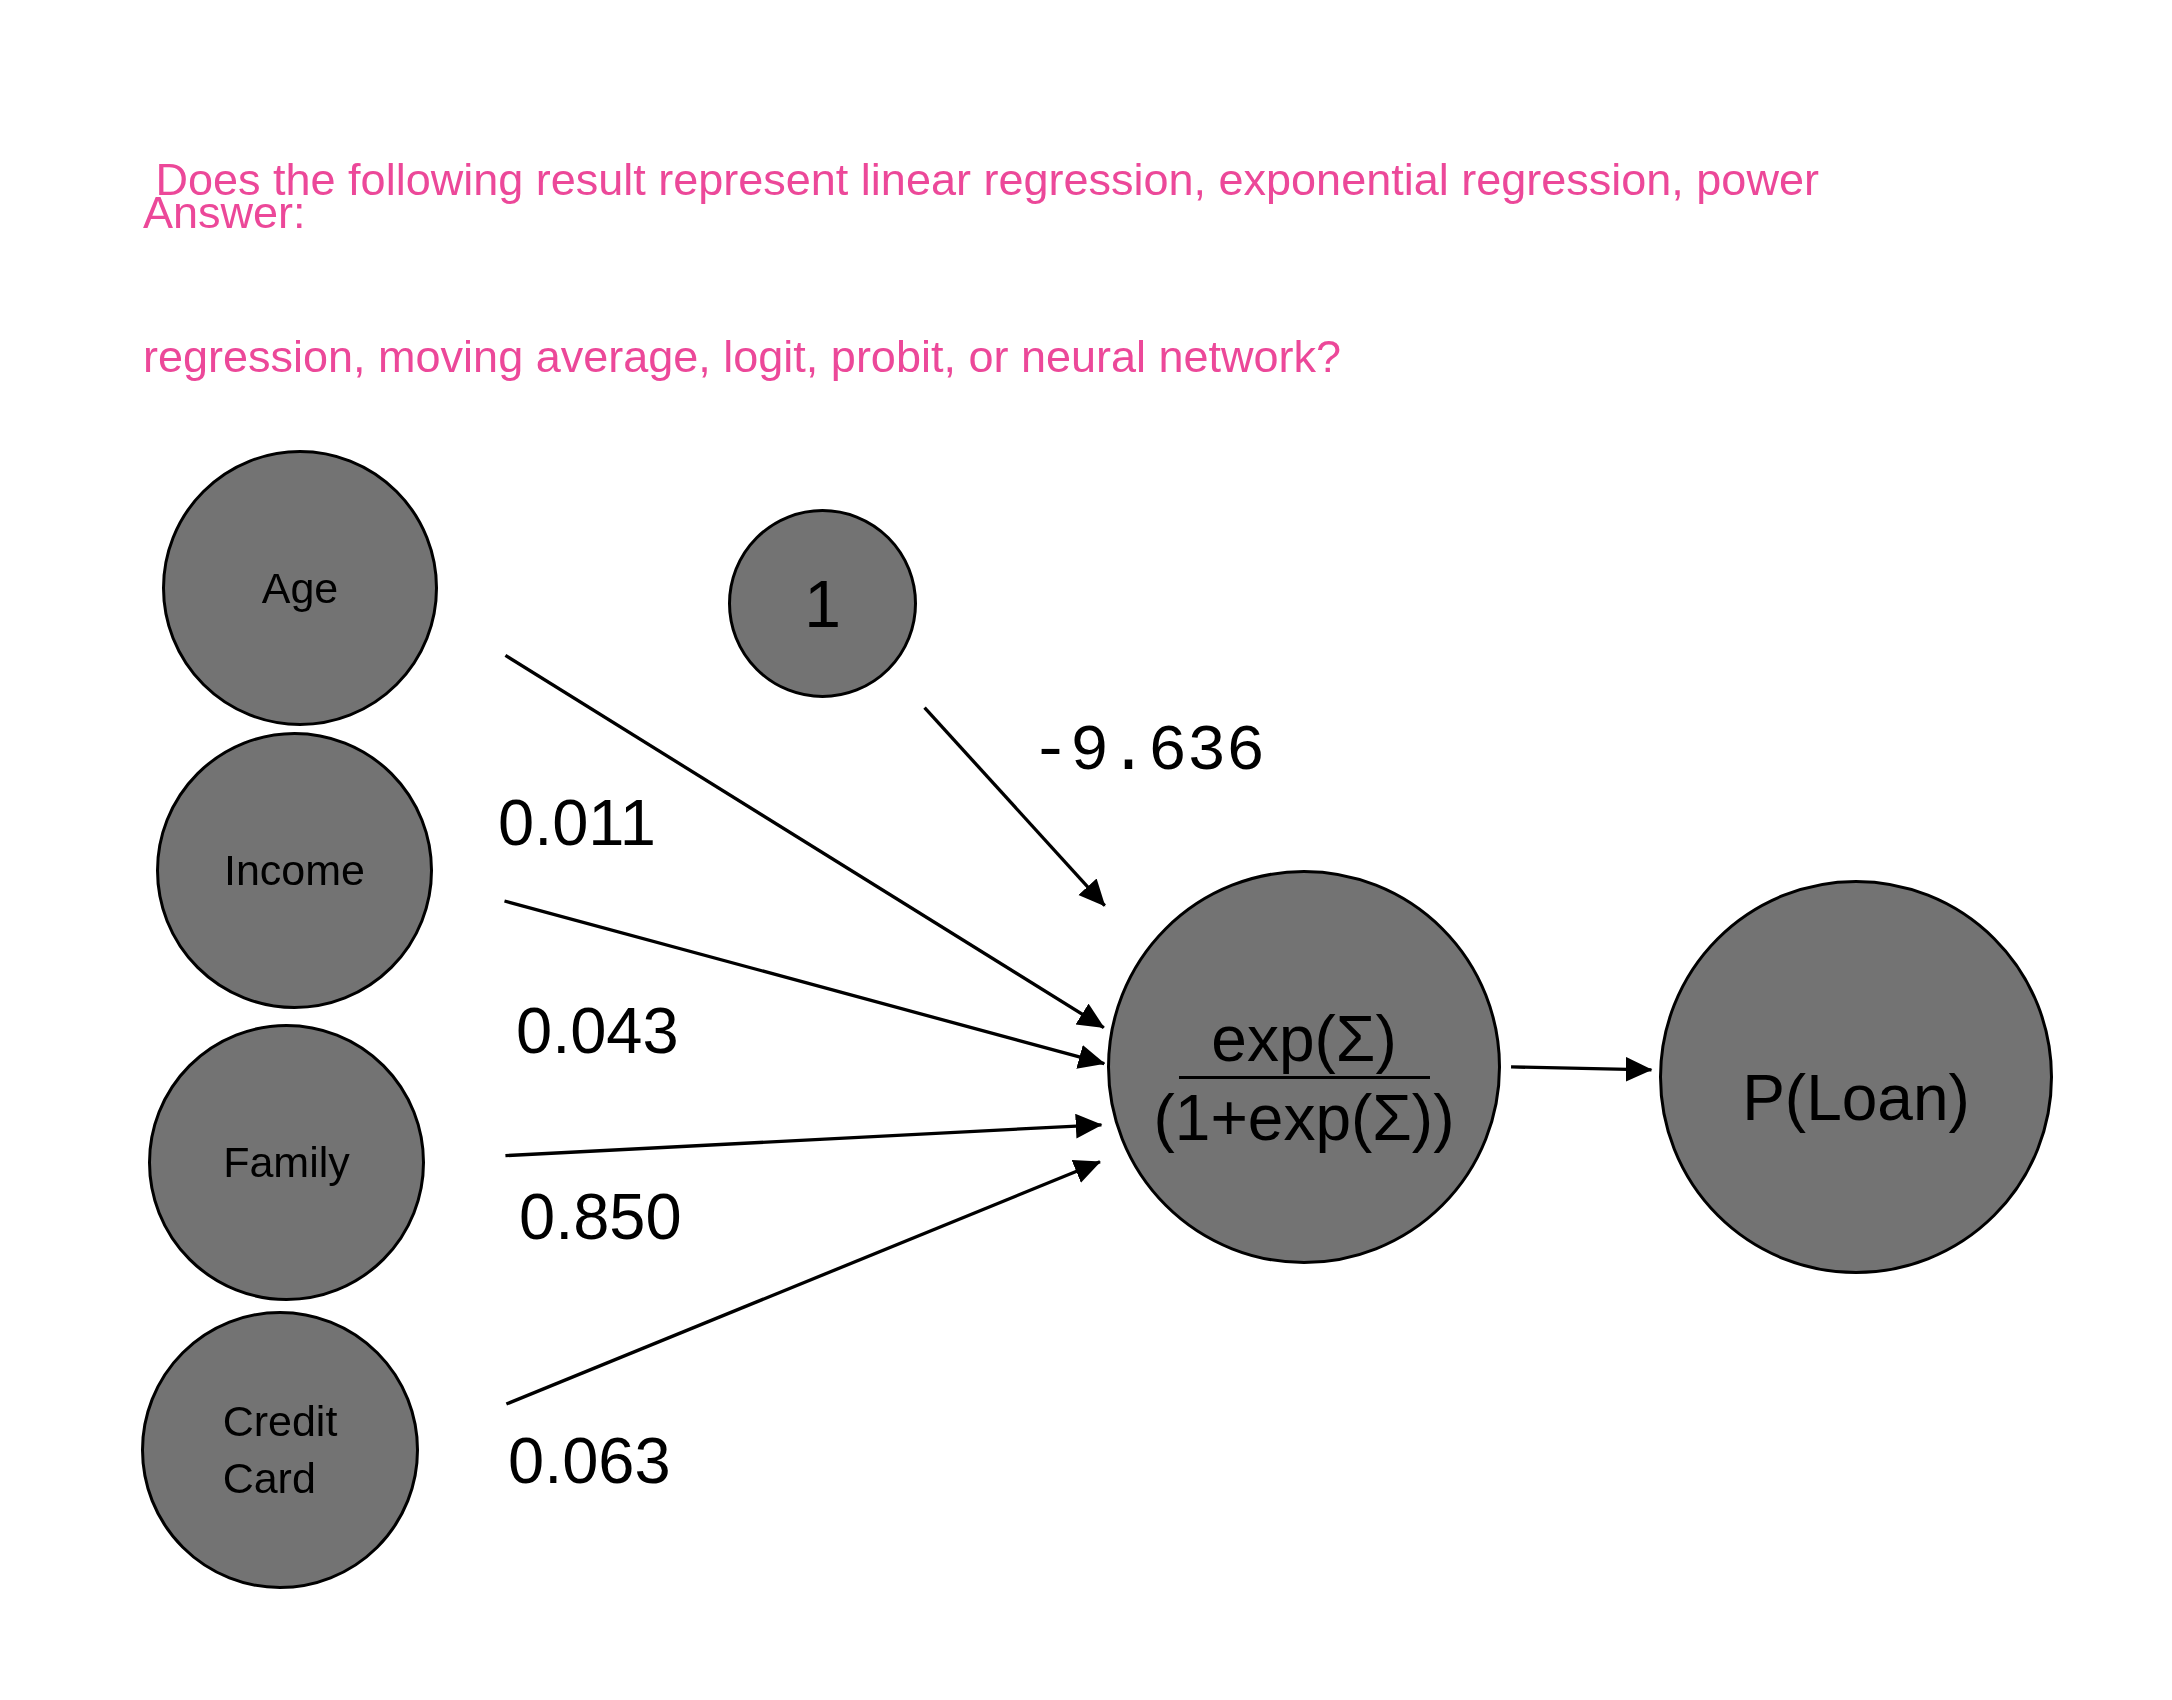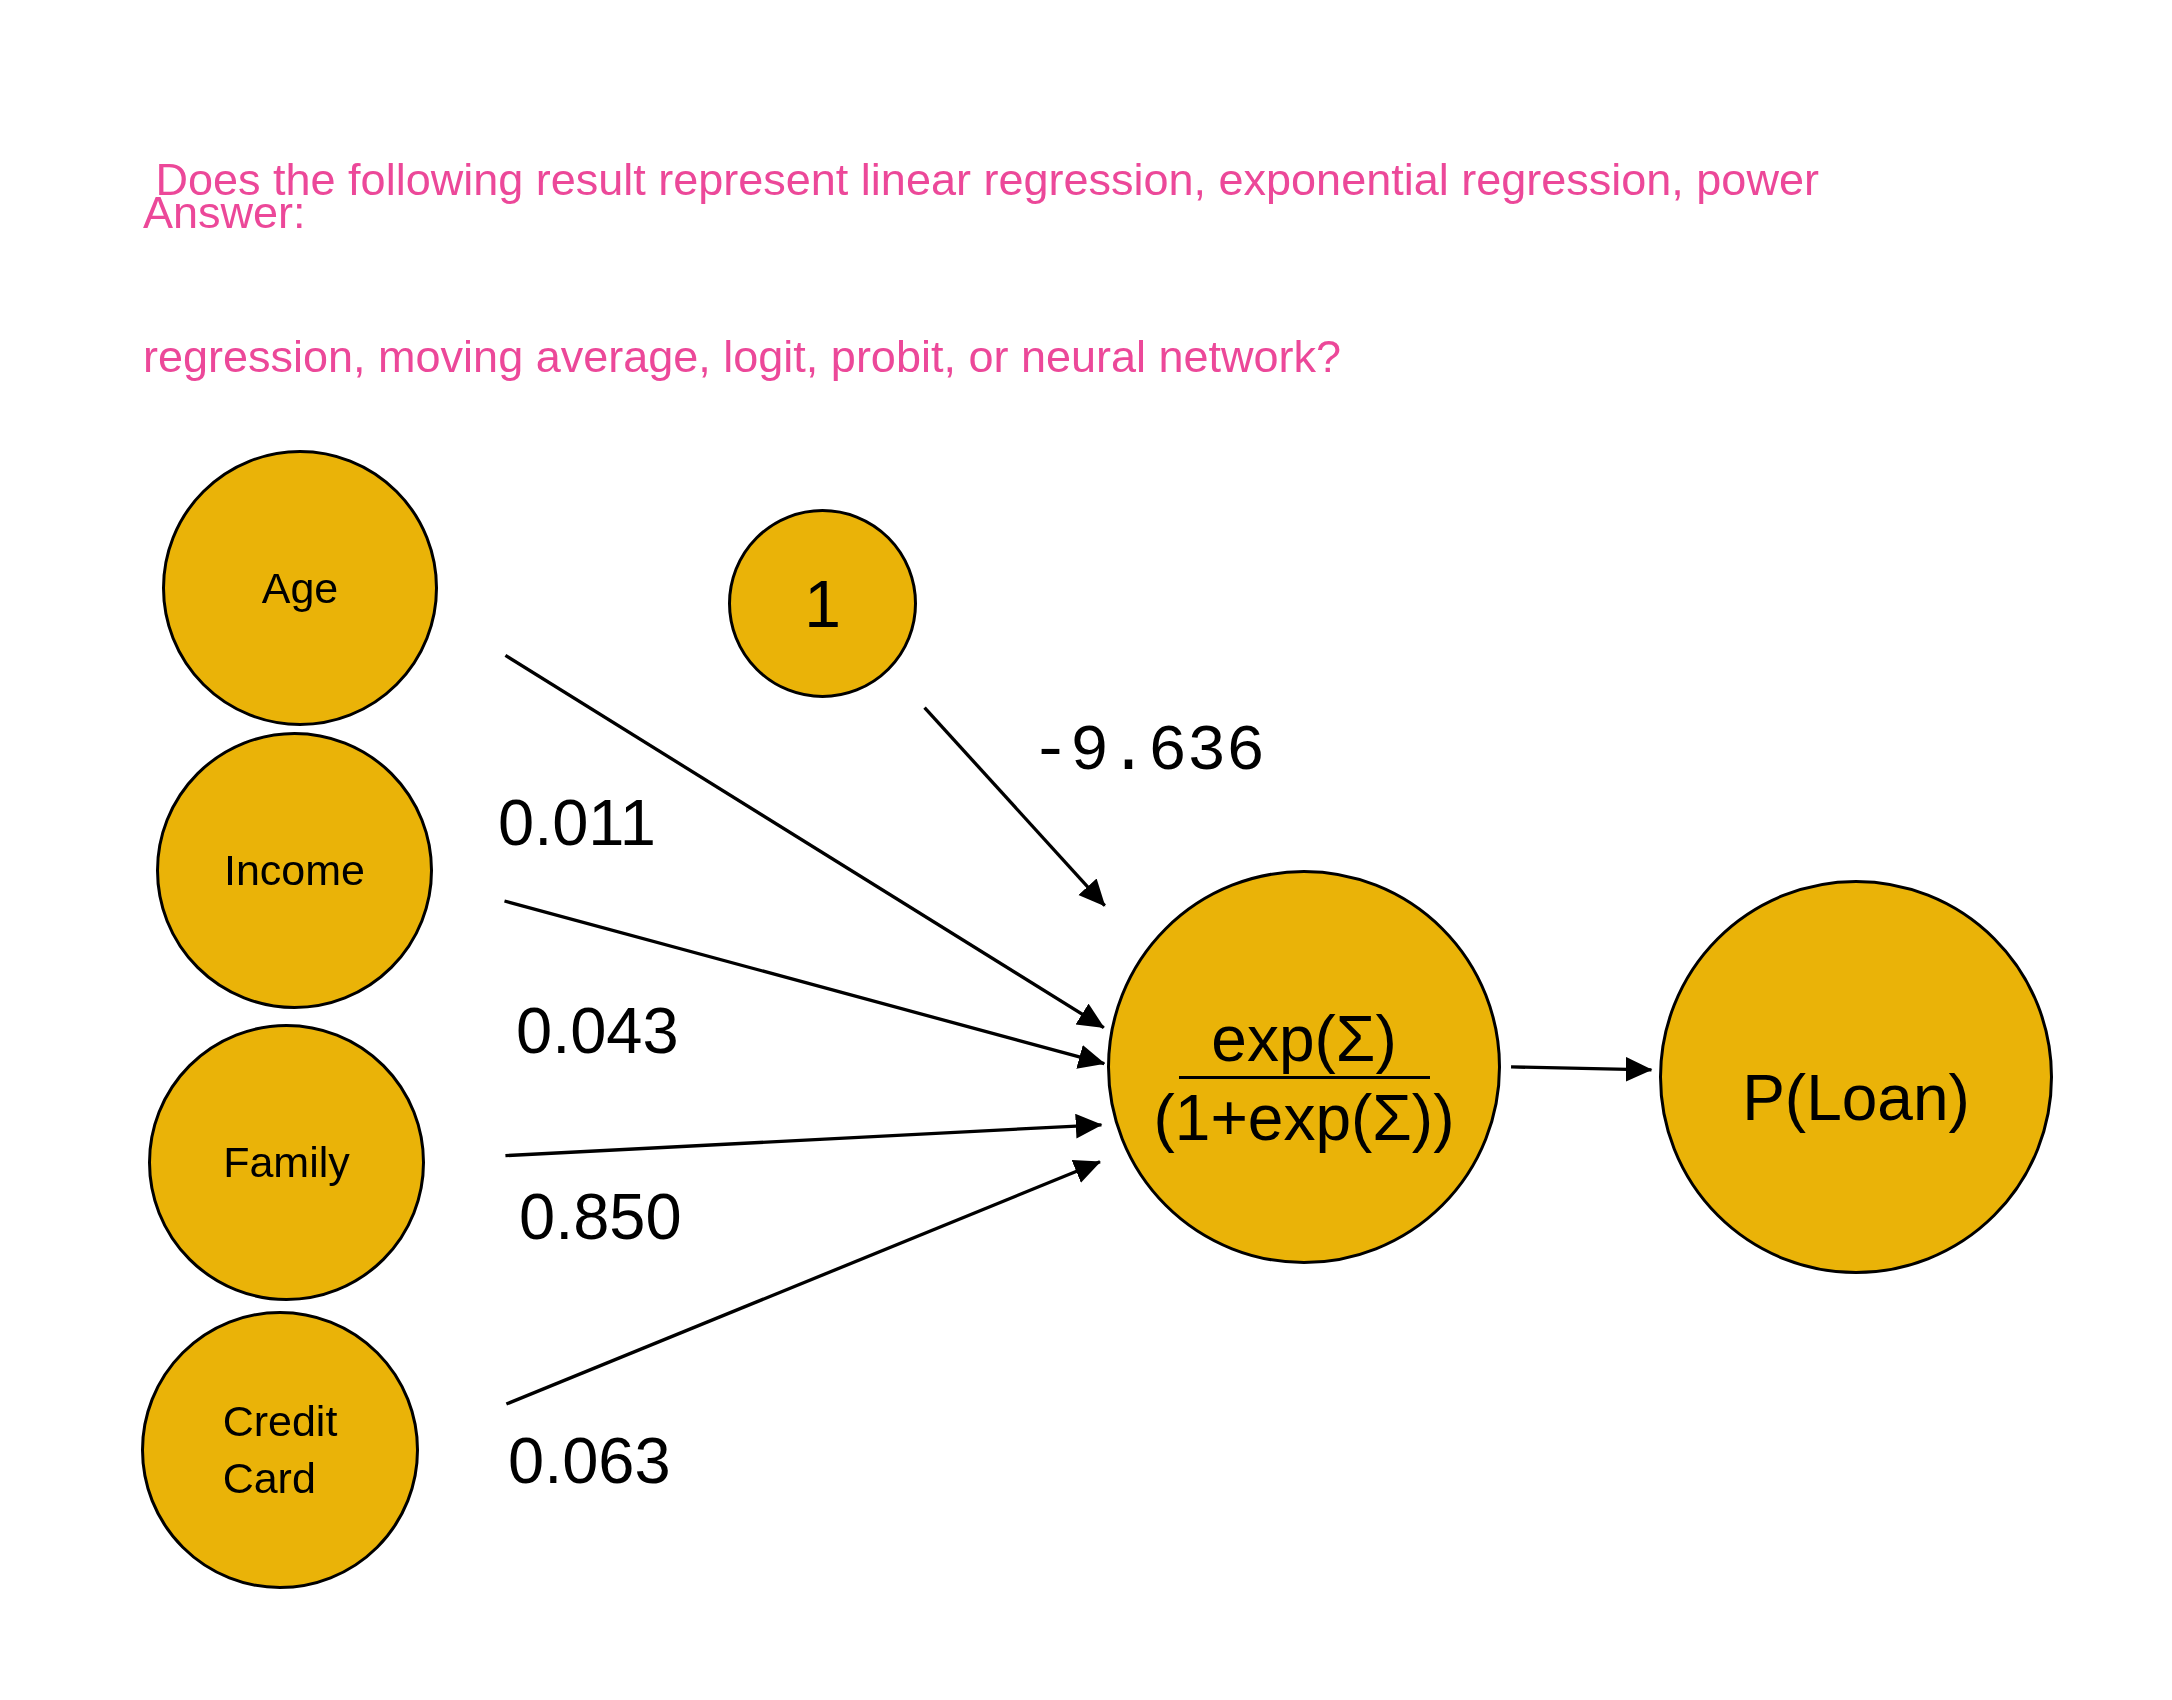--- a/index.html
+++ b/index.html
@@ -36,21 +36,21 @@
     top: 183px;
     font-size: 45px;
     line-height: 59px;
     white-space: pre;
     color: #ec4899;
   }
   .node {
     position: absolute;
     border: 3.3px solid #000;
     border-radius: 50%;
-    background: #eab308;
+    background: #737373;
     display: flex;
     align-items: center;
     justify-content: center;
     box-sizing: border-box;
     text-align: center;
   }
   .node .label {
     font-size: 43px;
     line-height: 57px;
     color: #000;

